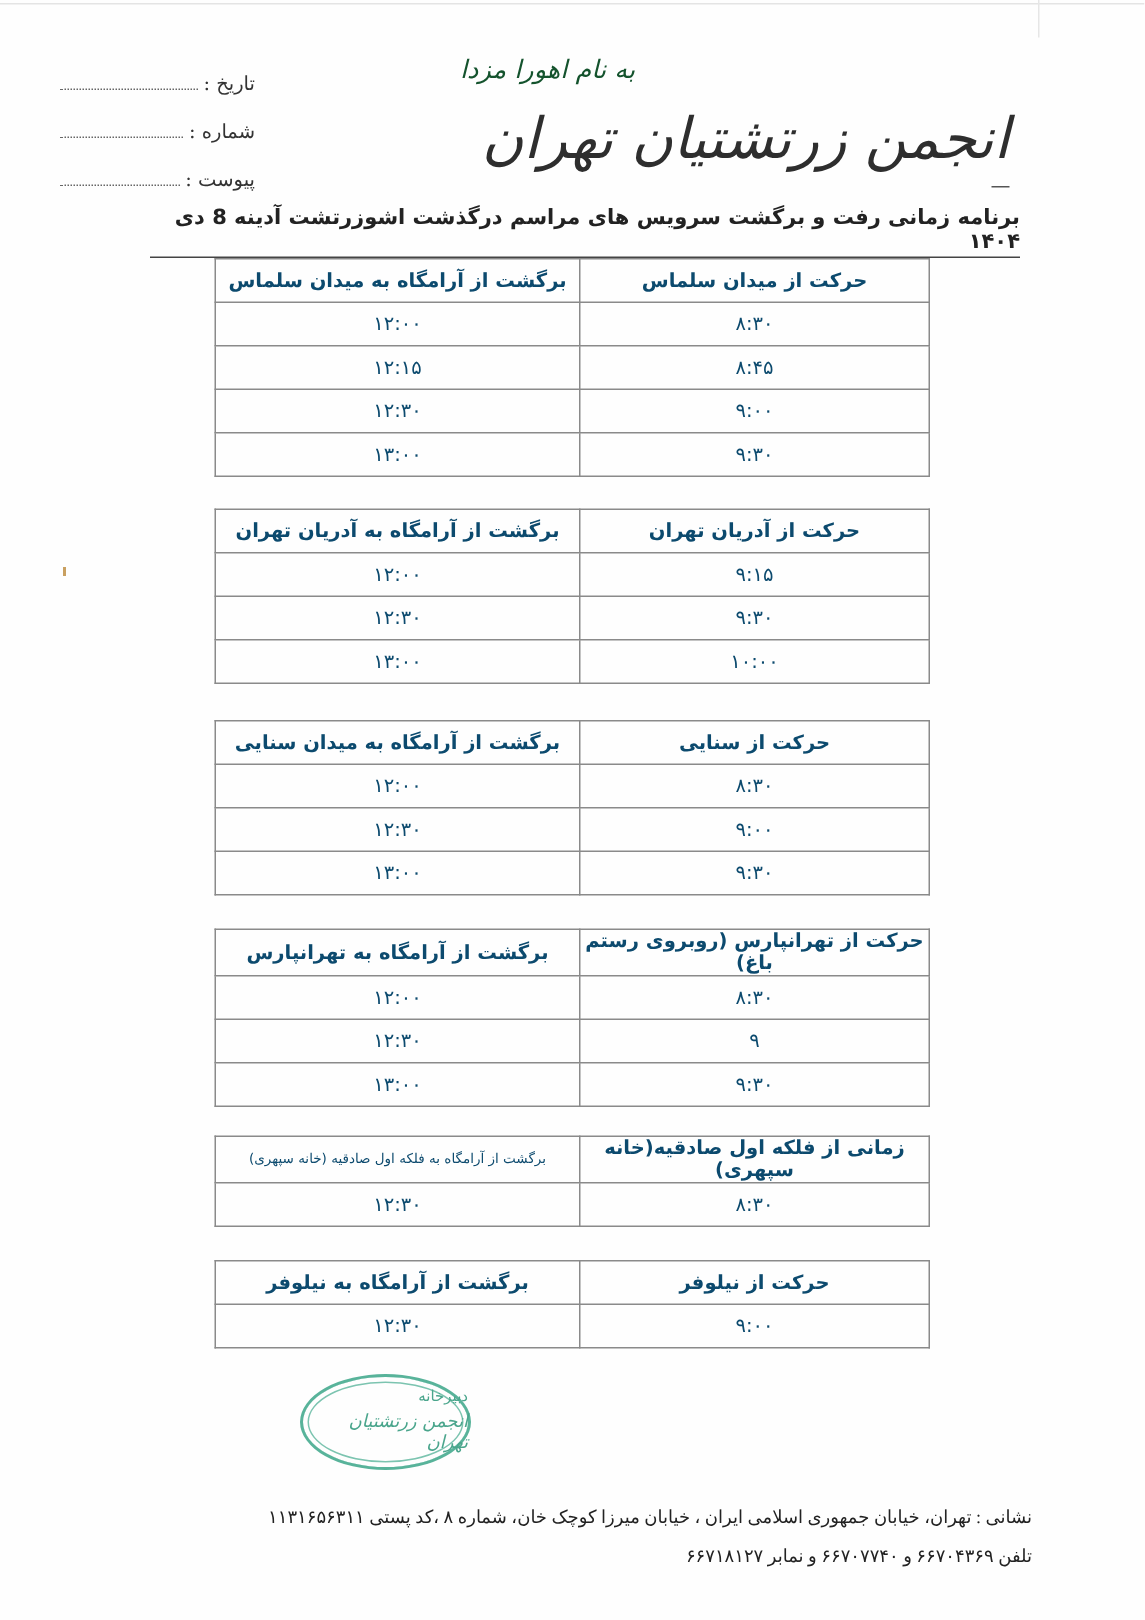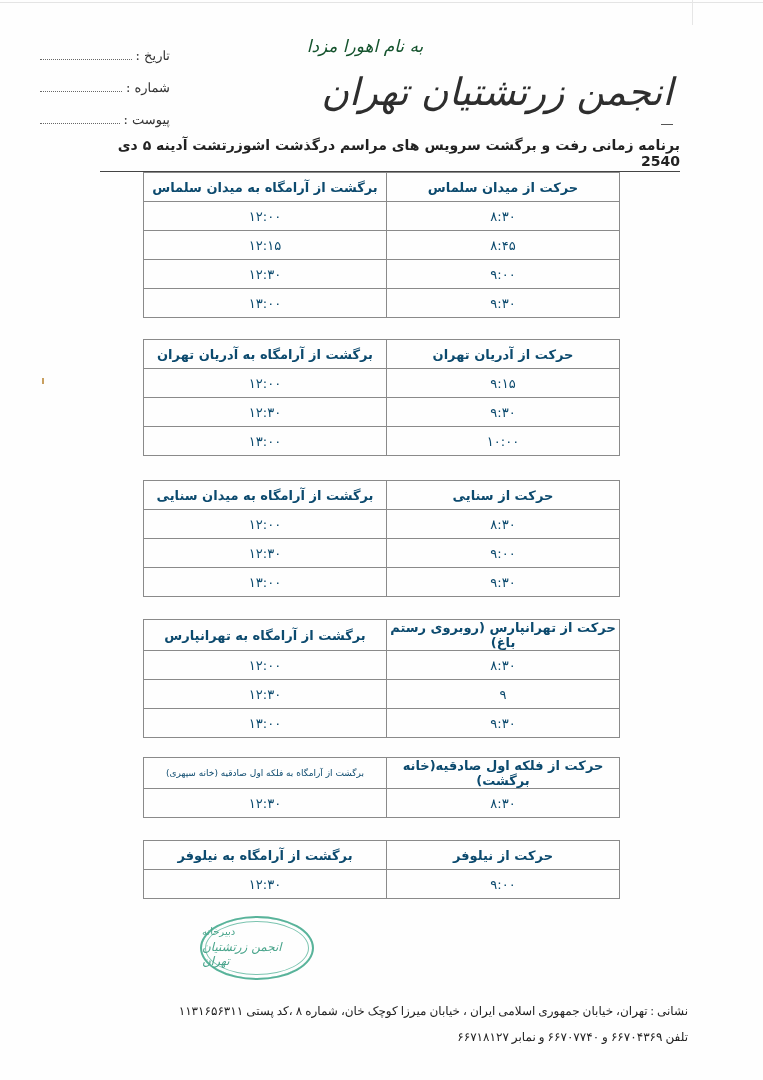--- a/index.html
+++ b/index.html
@@ -18,21 +18,21 @@
   .meta .dots { flex:1; border-bottom:1px dotted #666; margin-right:4px; height:8px; }
   .title { position:absolute; top:137px; left:100px; width:580px; direction:rtl; text-align:right;
            font-size:14px; font-weight:bold; color:#222; border-bottom:1px solid #444; padding-bottom:2px; }
   table.sched { position:absolute; left:143px; width:477px; border-collapse:collapse; direction:rtl; table-layout:fixed; }
   table.sched td, table.sched th { border:1px solid #8a8a8a; text-align:center; font-size:13px; color:#0c4a6e;
            height:28px; padding:0; font-weight:normal; }
   table.sched th { font-weight:bold; }
   table.sched th.small { font-size:9px; font-weight:normal; }
   table.sched .col1 { width:232px; }
   .stamp { position:absolute; top:916px; left:200px; width:110px; height:60px; border:2px solid #58b39a;
-           border-radius:50%; text-align:left; color:#4aa58c; direction:rtl; box-shadow: inset 0 0 0 3px #fefefe, inset 0 0 0 4px #7cc4b0; }
+           border-radius:50%; text-align:right; color:#4aa58c; direction:rtl; box-shadow: inset 0 0 0 3px #fefefe, inset 0 0 0 4px #7cc4b0; }
   .stamp .l1 { font-size:10px; margin-top:8px; }
   .stamp .l2 { font-family:"DejaVu Serif", serif; font-style:italic; font-size:12px; margin-top:3px; }
   .footer { position:absolute; left:80px; width:608px; direction:rtl; text-align:right; font-size:12px; color:#222;font-family:Liberation Serif, serif; }
   .mark { position:absolute; top:378px; left:42px; width:2px; height:6px; background:#c9a060; }
 </style>
 </head>
 <body>
 
 <div class="topline"></div>
 <div class="vline"></div>
@@ -48,21 +48,21 @@
 </div>
 <div class="meta" style="top:80px;">
   <span class="lbl">شماره :</span>
   <span class="dots"></span>
 </div>
 <div class="meta" style="top:112px;">
   <span class="lbl">پیوست :</span>
   <span class="dots"></span>
 </div>
 
-<div class="title">برنامه زمانی رفت و برگشت سرویس های مراسم درگذشت اشوزرتشت آدینه ۵ دی 2540</div>
+<div class="title">برنامه زمانی رفت و برگشت سرویس های مراسم درگذشت اشوزرتشت آدینه 8 دی ۱۴۰۴</div>
 
 <table class="sched" style="top:172px;">
   <tbody>
       <tr>
     <th class="col1">حرکت از میدان سلماس</th>
     <th>برگشت از آرامگاه به میدان سلماس</th>
   </tr>
   <tr>
     <td>۸:۳۰</td>
     <td>۱۲:۰۰</td>
@@ -141,21 +141,21 @@
   <tr>
     <td>۹:۳۰</td>
     <td>۱۳:۰۰</td>
   </tr>
 </tbody>
   </table>
 
 <table class="sched" style="top:757px;">
   <tbody>
       <tr>
-    <th class="col1">حرکت از فلکه اول صادقیه(خانه برگشت)</th>
+    <th class="col1">زمانی از فلکه اول صادقیه(خانه سپهری)</th>
     <th class="small">برگشت از آرامگاه به فلکه اول صادقیه (خانه سپهری)</th>
   </tr>
   <tr>
     <td>۸:۳۰</td>
     <td>۱۲:۳۰</td>
   </tr>
 </tbody>
   </table>
 
 <table class="sched" style="top:840px;">

